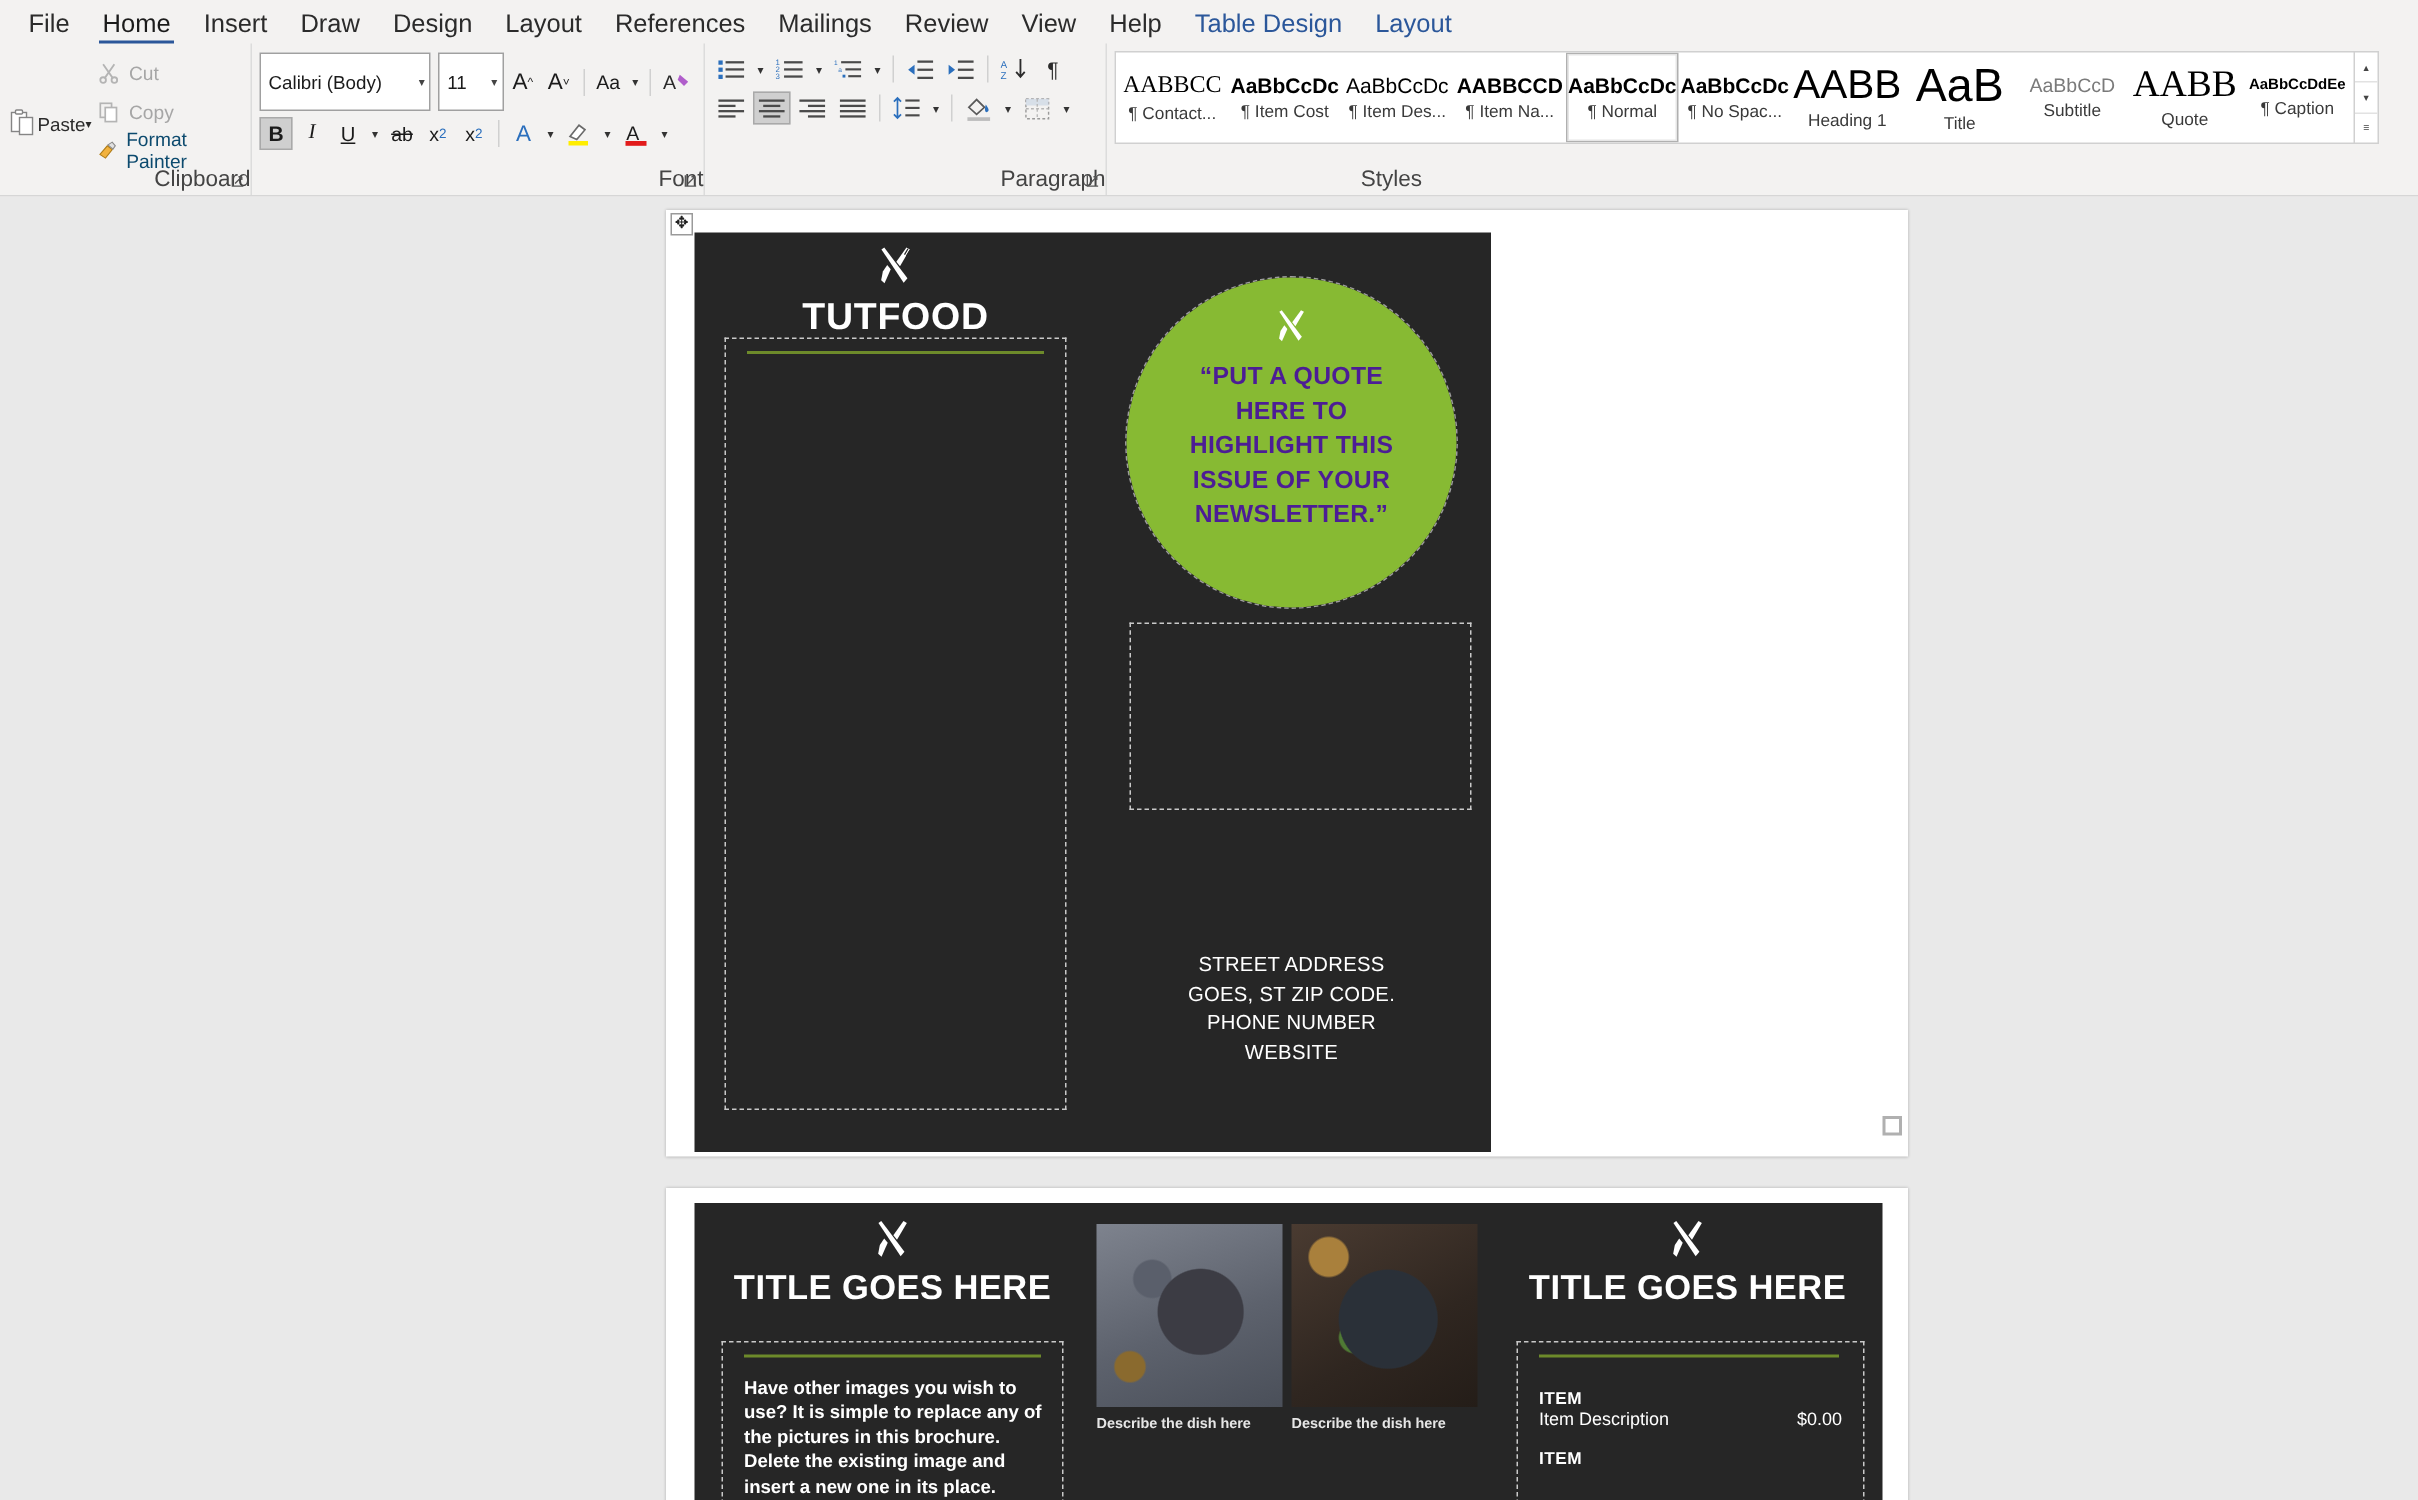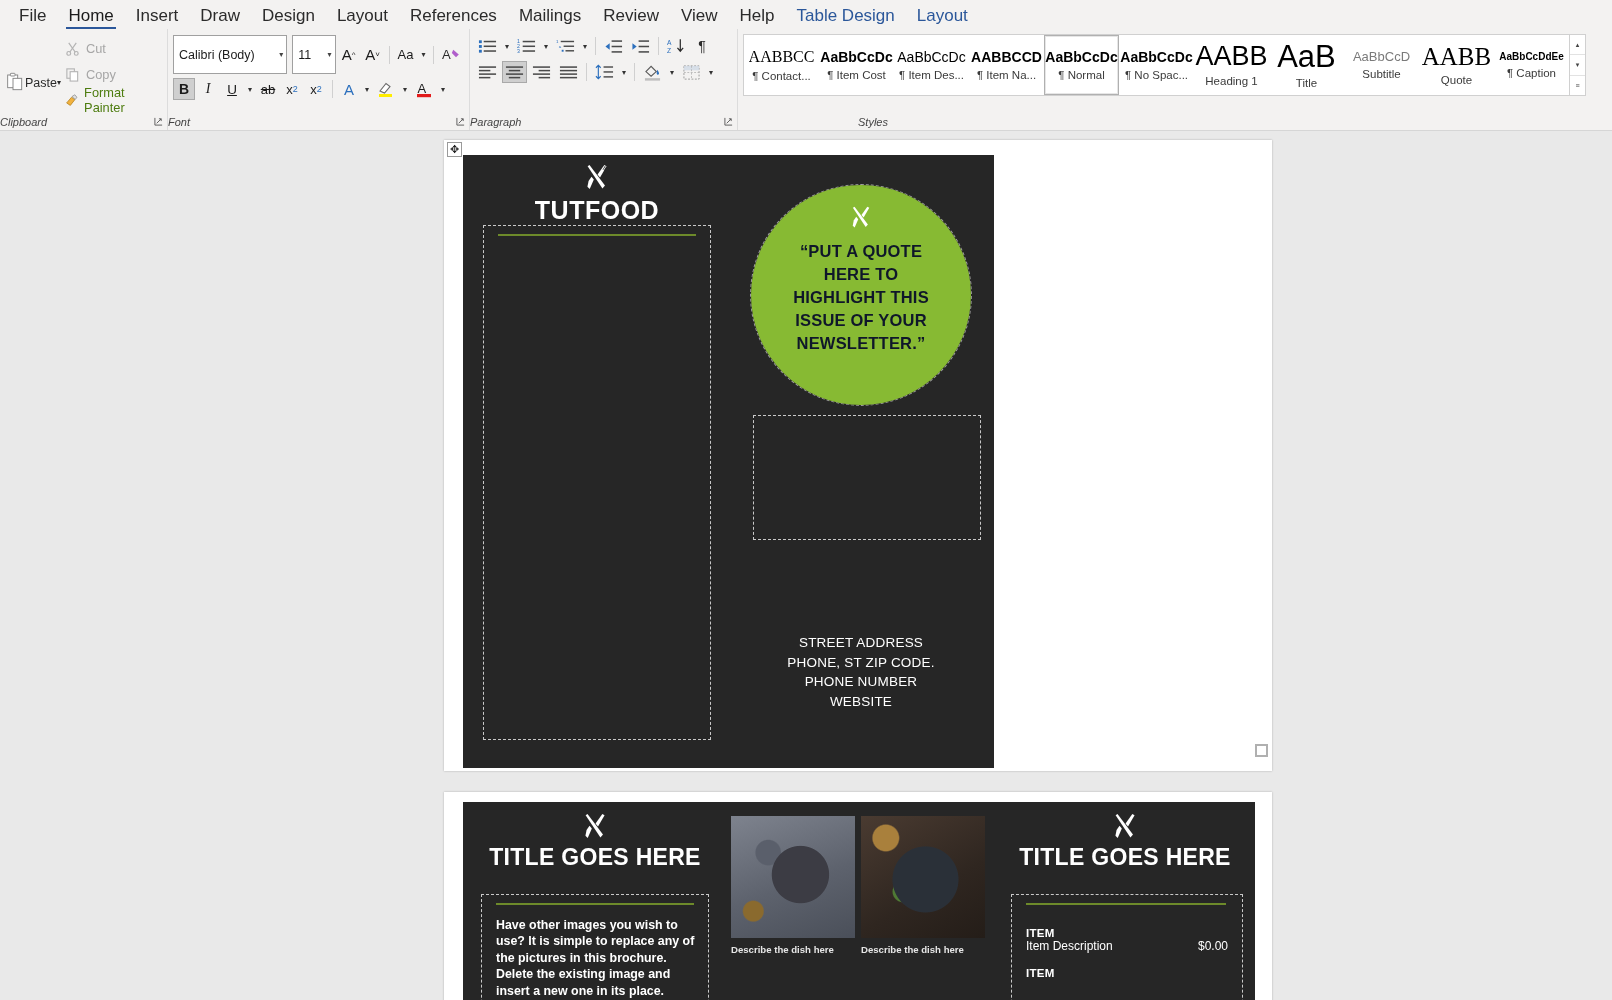--- a/index.html
+++ b/index.html
@@ -56,24 +56,23 @@
   .group {
     position: relative;
     display: flex;
     flex-direction: column;
     border-right: 1px solid #dcdcdc;
     padding: 3px 5px 0 5px;
   }
   .group-label {
     position: absolute;
     bottom: 2px; left: 0; right: 0;
-    text-align: left;
-    font-size: 11px;
+    text-align: right;
+    font-size: 15px;
     color: #444;
-    font-style: italic;
   }
   .group-launcher {
     position: absolute;
     bottom: 2px; right: 4px;
     font-size: 10px;
     color: #555;
     line-height: 1;
   }
   .group-rows { display: flex; flex: 1; }
 
@@ -89,21 +88,21 @@
   }
   .paste-label { font-size: 12.5px; color: #2b2b2b; margin-top: 1px; }
   .paste-caret { font-size: 8px; color: #2b2b2b; line-height: 6px; }
   .clip-stack { display: flex; flex-direction: column; justify-content: flex-start; padding-top: 4px; gap: 4px; }
   .clip-item {
     display: flex; align-items: center; gap: 6px;
     font-size: 12.8px; height: 22px; padding: 0 4px;
     cursor: default;
   }
   .clip-item.disabled { color: #a6a6a6; }
-  .clip-item.enabled { color: #4d7c0f; }
+  .clip-item.enabled { color: #0c4a6e; }
 
   
   #grp-font { width: 302px; }
   #grp-font .group-rows { flex-direction: column; gap: 4px; padding-top: 3px; }
   .rowline { display: flex; align-items: center; gap: 2px; }
   .combo {
     height: 39px;
     background: #fff;
     border: 1px solid #a0a0a0;
     display: flex; align-items: center;
@@ -224,21 +223,21 @@
 
   .circle-quote {
     position: absolute;
     border-radius: 50%;
     background: #87ba33;
     display: flex; flex-direction: column;
     align-items: center; justify-content: flex-start;
     outline: 1px dashed rgba(255,255,255,0.55);
   }
   .quote-text {
-    color: #0f172a; font-weight: bold; text-align: center;
+    color: #4c1d95; font-weight: bold; text-align: center;
     font-size: 16.5px; line-height: 23px; letter-spacing: .2px;
     padding: 0 28px;
   }
 
   .addr-block {
     position: absolute;
     color: #fff; text-align: center;
     font-size: 13.5px; line-height: 19.5px; letter-spacing: .2px;
   }
 
@@ -638,21 +637,21 @@
             <path d="M12.6 17.6 L10.1 14.6 L7.0 19.2 L5.8 25.4 L8.2 27.6 Z"></path>
           </g>
         </svg>
         <div class="quote-text" style="margin-top:9px;">“PUT A QUOTE HERE TO HIGHLIGHT THIS ISSUE OF YOUR NEWSLETTER.”</div>
       </div>
 
       <div class="dash-box" style="left:290px; top:260px; width:228px; height:125px;"></div>
 
       <div class="addr-block" style="left:288px; top:478px; width:220px;">
         <div>STREET ADDRESS</div>
-        <div>PHONE, ST ZIP CODE.</div>
+        <div>GOES, ST ZIP CODE.</div>
         <div>PHONE NUMBER</div>
         <div>WEBSITE</div>
       </div>
     </div>
 
     <div class="resize-handle" style="left:811px;top:604px;"></div>
   </div>
 
   <div class="move-handle">✥</div>
 

